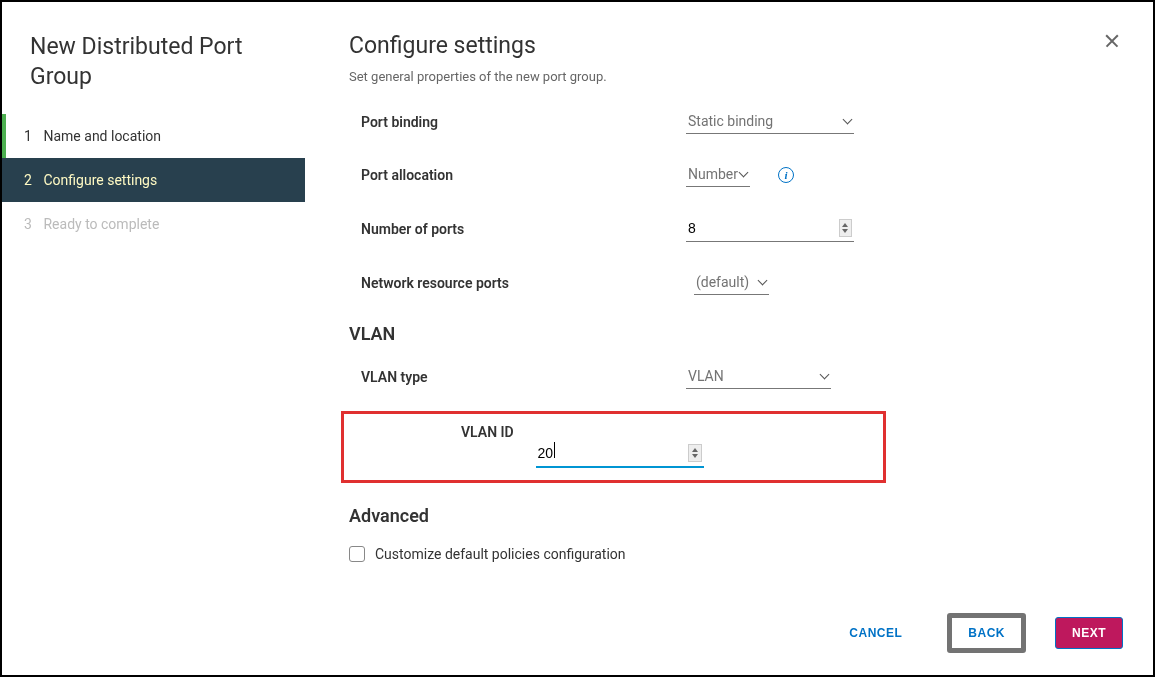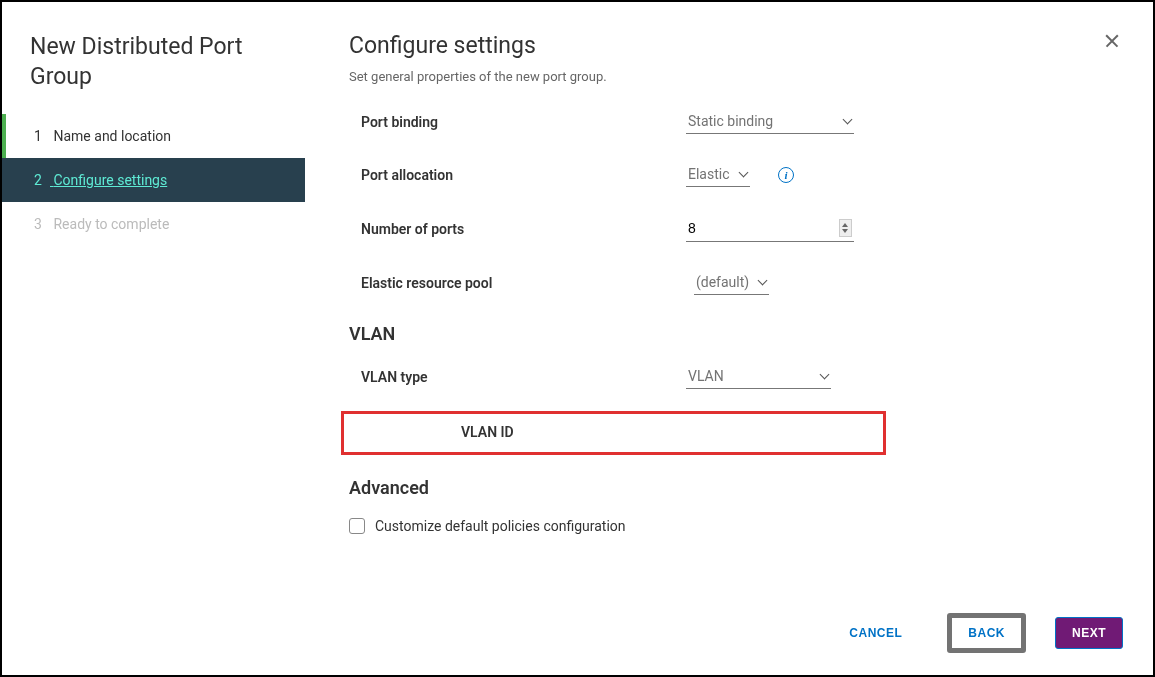--- a/index.html
+++ b/index.html
@@ -28,35 +28,34 @@
       font-size: 23px;
       font-weight: 400;
       color: #333;
       padding: 0 28px 22px 28px;
       line-height: 1.3;
     }
     .steps {
       list-style: none;
     }
     .step {
-      padding: 14px 28px 14px 28px;
+      padding: 14px 28px 14px 18px;
       font-size: 14px;
       color: #666;
       border-left: 4px solid transparent;
       cursor: default;
     }
     .step.completed {
       color: #333;
       border-left-color: #4caf50;
     }
     .step.active {
       background: #28404e;
-      color: #5eead4;
+      color: #fef9c3;
       border-left-color: #28404e;
-      text-decoration: underline;
     }
     .step.disabled {
       color: #bbb;
     }
     .step-num {
       display: inline-block;
       width: 16px;
     }
     .content {
       flex: 1;
@@ -266,21 +265,21 @@
       background: none;
       color: #0072c6;
     }
     .btn-outline {
       border: 5px solid #737373;
       background: #fff;
       color: #0072c6;
     }
     .btn-primary {
       border: 1px solid #0072c6;
-      background: #701a75;
+      background: #be185d;
       color: #fff;
     }
   </style>
 </head>
 <body>
 
 <div class="dialog">
 
   <aside class="sidebar">
     <h1 class="sidebar-title">New Distributed Port Group</h1>
@@ -314,39 +313,39 @@
             <span>Static binding</span>
             <span class="caret"></span>
           </div>
         </div>
       </div>
 
       <div class="form-row">
         <div class="form-label">Port allocation</div>
         <div class="form-control">
           <div class="select-control select-narrow">
-            <span>Elastic</span>
+            <span>Number</span>
             <span class="caret"></span>
           </div>
           <div class="info-icon">i</div>
         </div>
       </div>
 
       <div class="form-row">
         <div class="form-label">Number of ports</div>
         <div class="form-control">
           <div class="number-input">
             <input type="text" value="8" style="">
             <div class="stepper"></div>
           </div>
         </div>
       </div>
 
       <div class="form-row">
-        <div class="form-label">Elastic resource pool</div>
+        <div class="form-label">Network resource ports</div>
         <div class="form-control">
           <div class="select-control select-small">
             <span>(default)</span>
             <span class="caret"></span>
           </div>
         </div>
       </div>
     </div>
 
     <h3 class="section-header">VLAN</h3>
@@ -360,20 +359,27 @@
             <span class="caret"></span>
           </div>
         </div>
       </div>
     </div>
 
     <div class="highlight-row">
       <div class="form-section">
       <div class="form-row">
         <div class="form-label" style="width:317px;">VLAN ID</div>
+        <div class="form-control">
+          <div class="number-input vlanid-input-wrap">
+            <input type="text" value="20" style="">
+            <span class="input-cursor"></span>
+            <div class="stepper"></div>
+          </div>
+        </div>
       </div>
       </div>
     </div>
 
     <h3 class="section-header">Advanced</h3>
 
     <div class="checkbox-row">
       <div class="checkbox"></div>
       <span>Customize default policies configuration</span>
     </div>

